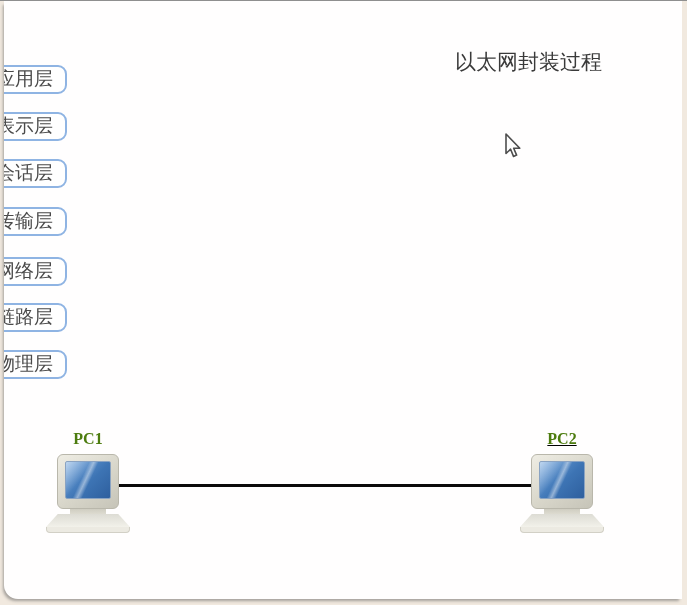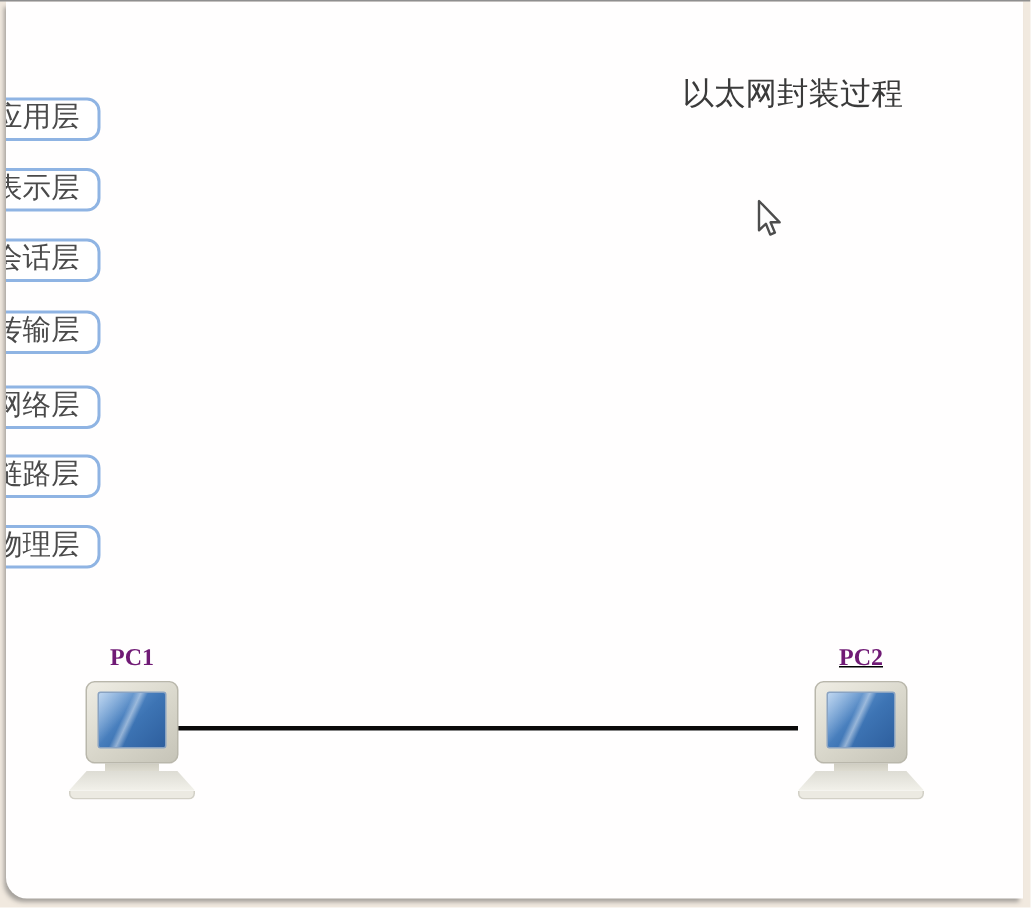--- a/index.html
+++ b/index.html
@@ -42,24 +42,24 @@
   .lb4 { top:206px; } .lb5 { top:256px; } .lb6 { top:302px; }
   .lb7 { top:349px; }
 
   .link-line {
     position:absolute; left:112px; top:483px; width:416px; height:3px;
     background:var(--link-line, #0a0a0a);
   }
 
   .pc { position:absolute; width:88px; top:429px; }
   .pc1 { left:40px; }
-  .pc2 { left:526px;text-decoration:underline; }
+  .pc2 { left:514px;text-decoration:underline; }
   .pc-label {
     text-align:center; font-family:"Liberation Serif", serif;
-    font-weight:bold; font-size:16px; color:#701a75; height:18px;
+    font-weight:bold; font-size:16px; color:#4d7c0f; height:18px;
     margin-bottom:6px;
   }
   .monitor {
     position:relative; width:62px; height:55px; margin:0 auto;
     background:linear-gradient(145deg, #efede4 0%, #d8d6ca 55%, #c6c4b8 100%);
     border:1px solid #b9b7ab;
     border-radius:6px;
   }
   .screen {
     position:absolute; left:7px; right:7px; top:6px; bottom:9px;

